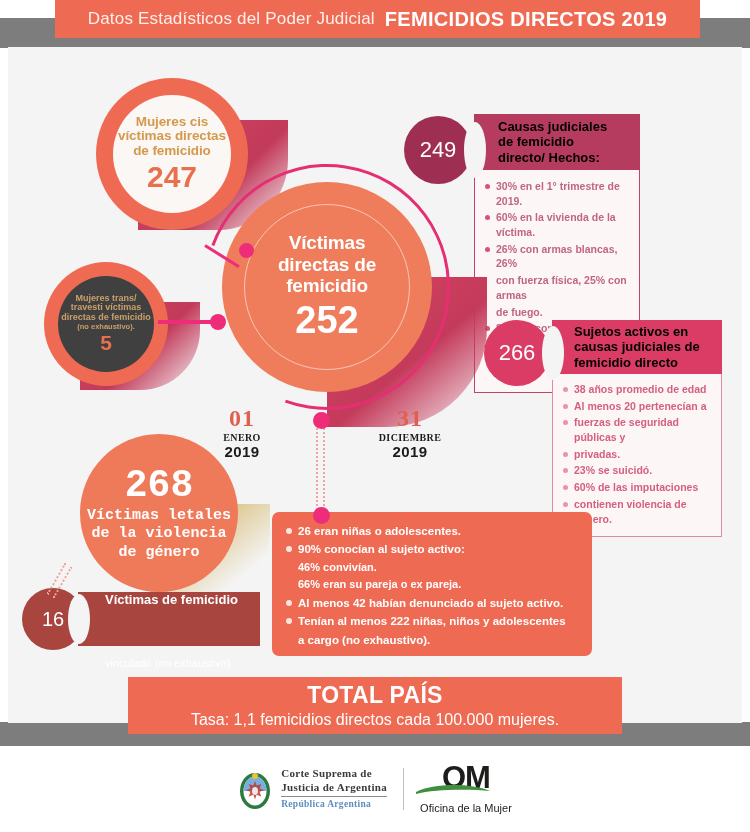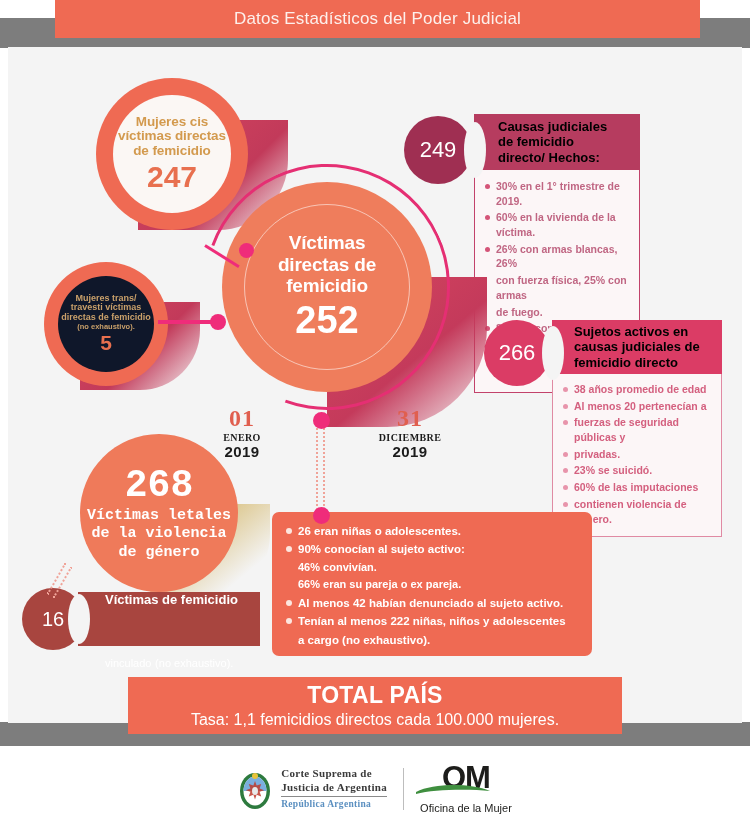--- a/index.html
+++ b/index.html
@@ -62,21 +62,21 @@
   
   .c5-wrap { position: absolute; left: 44px; top: 262px; width: 124px; height: 124px; z-index: 12; }
   .c5-ring { position: absolute; inset: 0; border-radius: 50%; background: #ef6a53; }
   .c5-shadow {
     position: absolute; left: 36px; top: 40px; width: 120px; height: 88px;
     background: linear-gradient(135deg, #d6465f 0%, #c23a5a 55%, rgba(194,58,90,0) 100%);
     border-radius: 0 0 60px 0; z-index: -1;
   }
   .c5-inner {
     position: absolute; left: 14px; top: 14px; width: 96px; height: 96px;
-    border-radius: 50%; background: #0f172a;
+    border-radius: 50%; background: #404040;
     display: flex; flex-direction: column; align-items: center; justify-content: center;
     text-align: left; line-height: 1.08;
   }
   .c5-label { font-size: 9px; color: #c9a06a; font-weight: 600; }
   .c5-sub { font-size: 7.5px; color: #c9a06a; font-weight: 600; }
   .c5-num { font-size: 21px; color: #e8704f; font-weight: 700; margin-top: 1px; }
 
   
   .cmain-wrap { position: absolute; left: 222px; top: 182px; width: 210px; height: 210px; z-index: 14; }
   .cmain-arc {
@@ -241,20 +241,21 @@
 <body>
 
 <div id="page">
 
   <div class="graybar-top"></div>
   <div class="graybar-bottom"></div>
   <div class="canvas"></div>
 
   <div class="header-banner">
     <span class="header-sub">Datos Estadísticos del Poder Judicial</span>
+    <span class="header-main">FEMICIDIOS DIRECTOS 2019</span>
   </div>
 
   <div class="c247-wrap">
     <div class="c247-shadow"></div>
     <div class="c247-ring"></div>
     <div class="c247-inner">
       <div class="c247-label">Mujeres cis</div>
       <div class="c247-label">víctimas directas</div>
       <div class="c247-label">de femicidio</div>
       <div class="c247-num">247</div>

